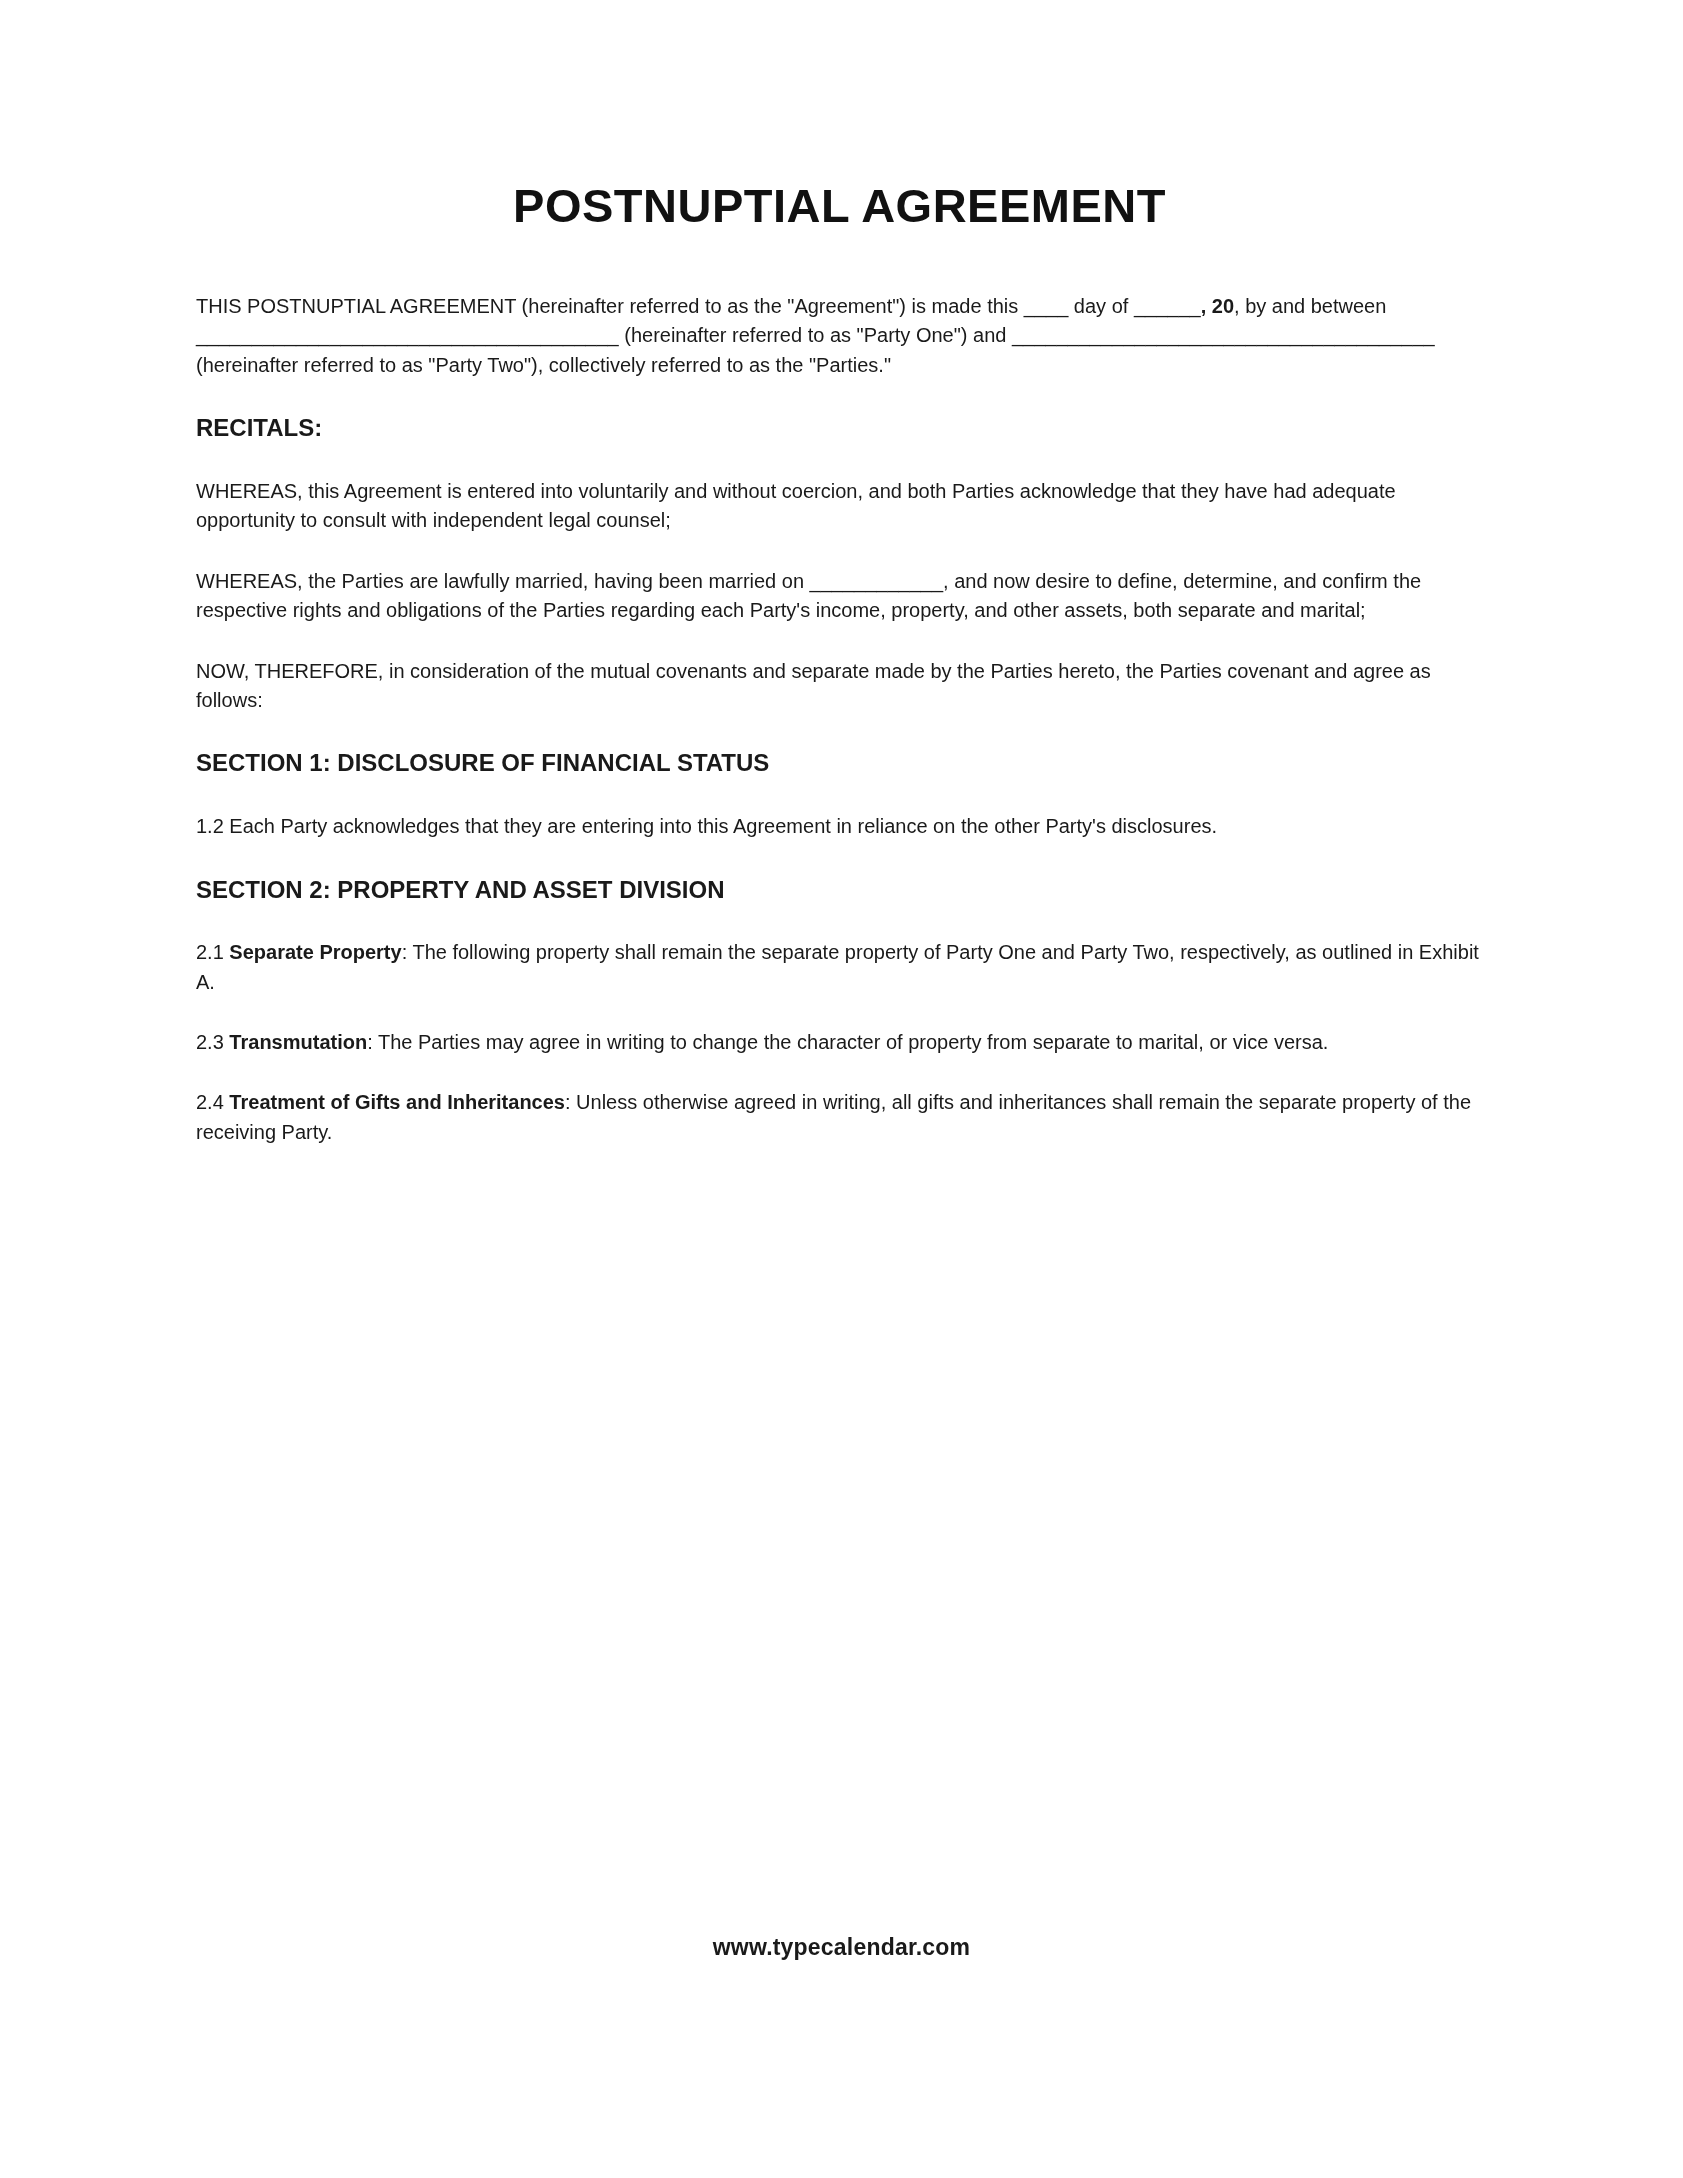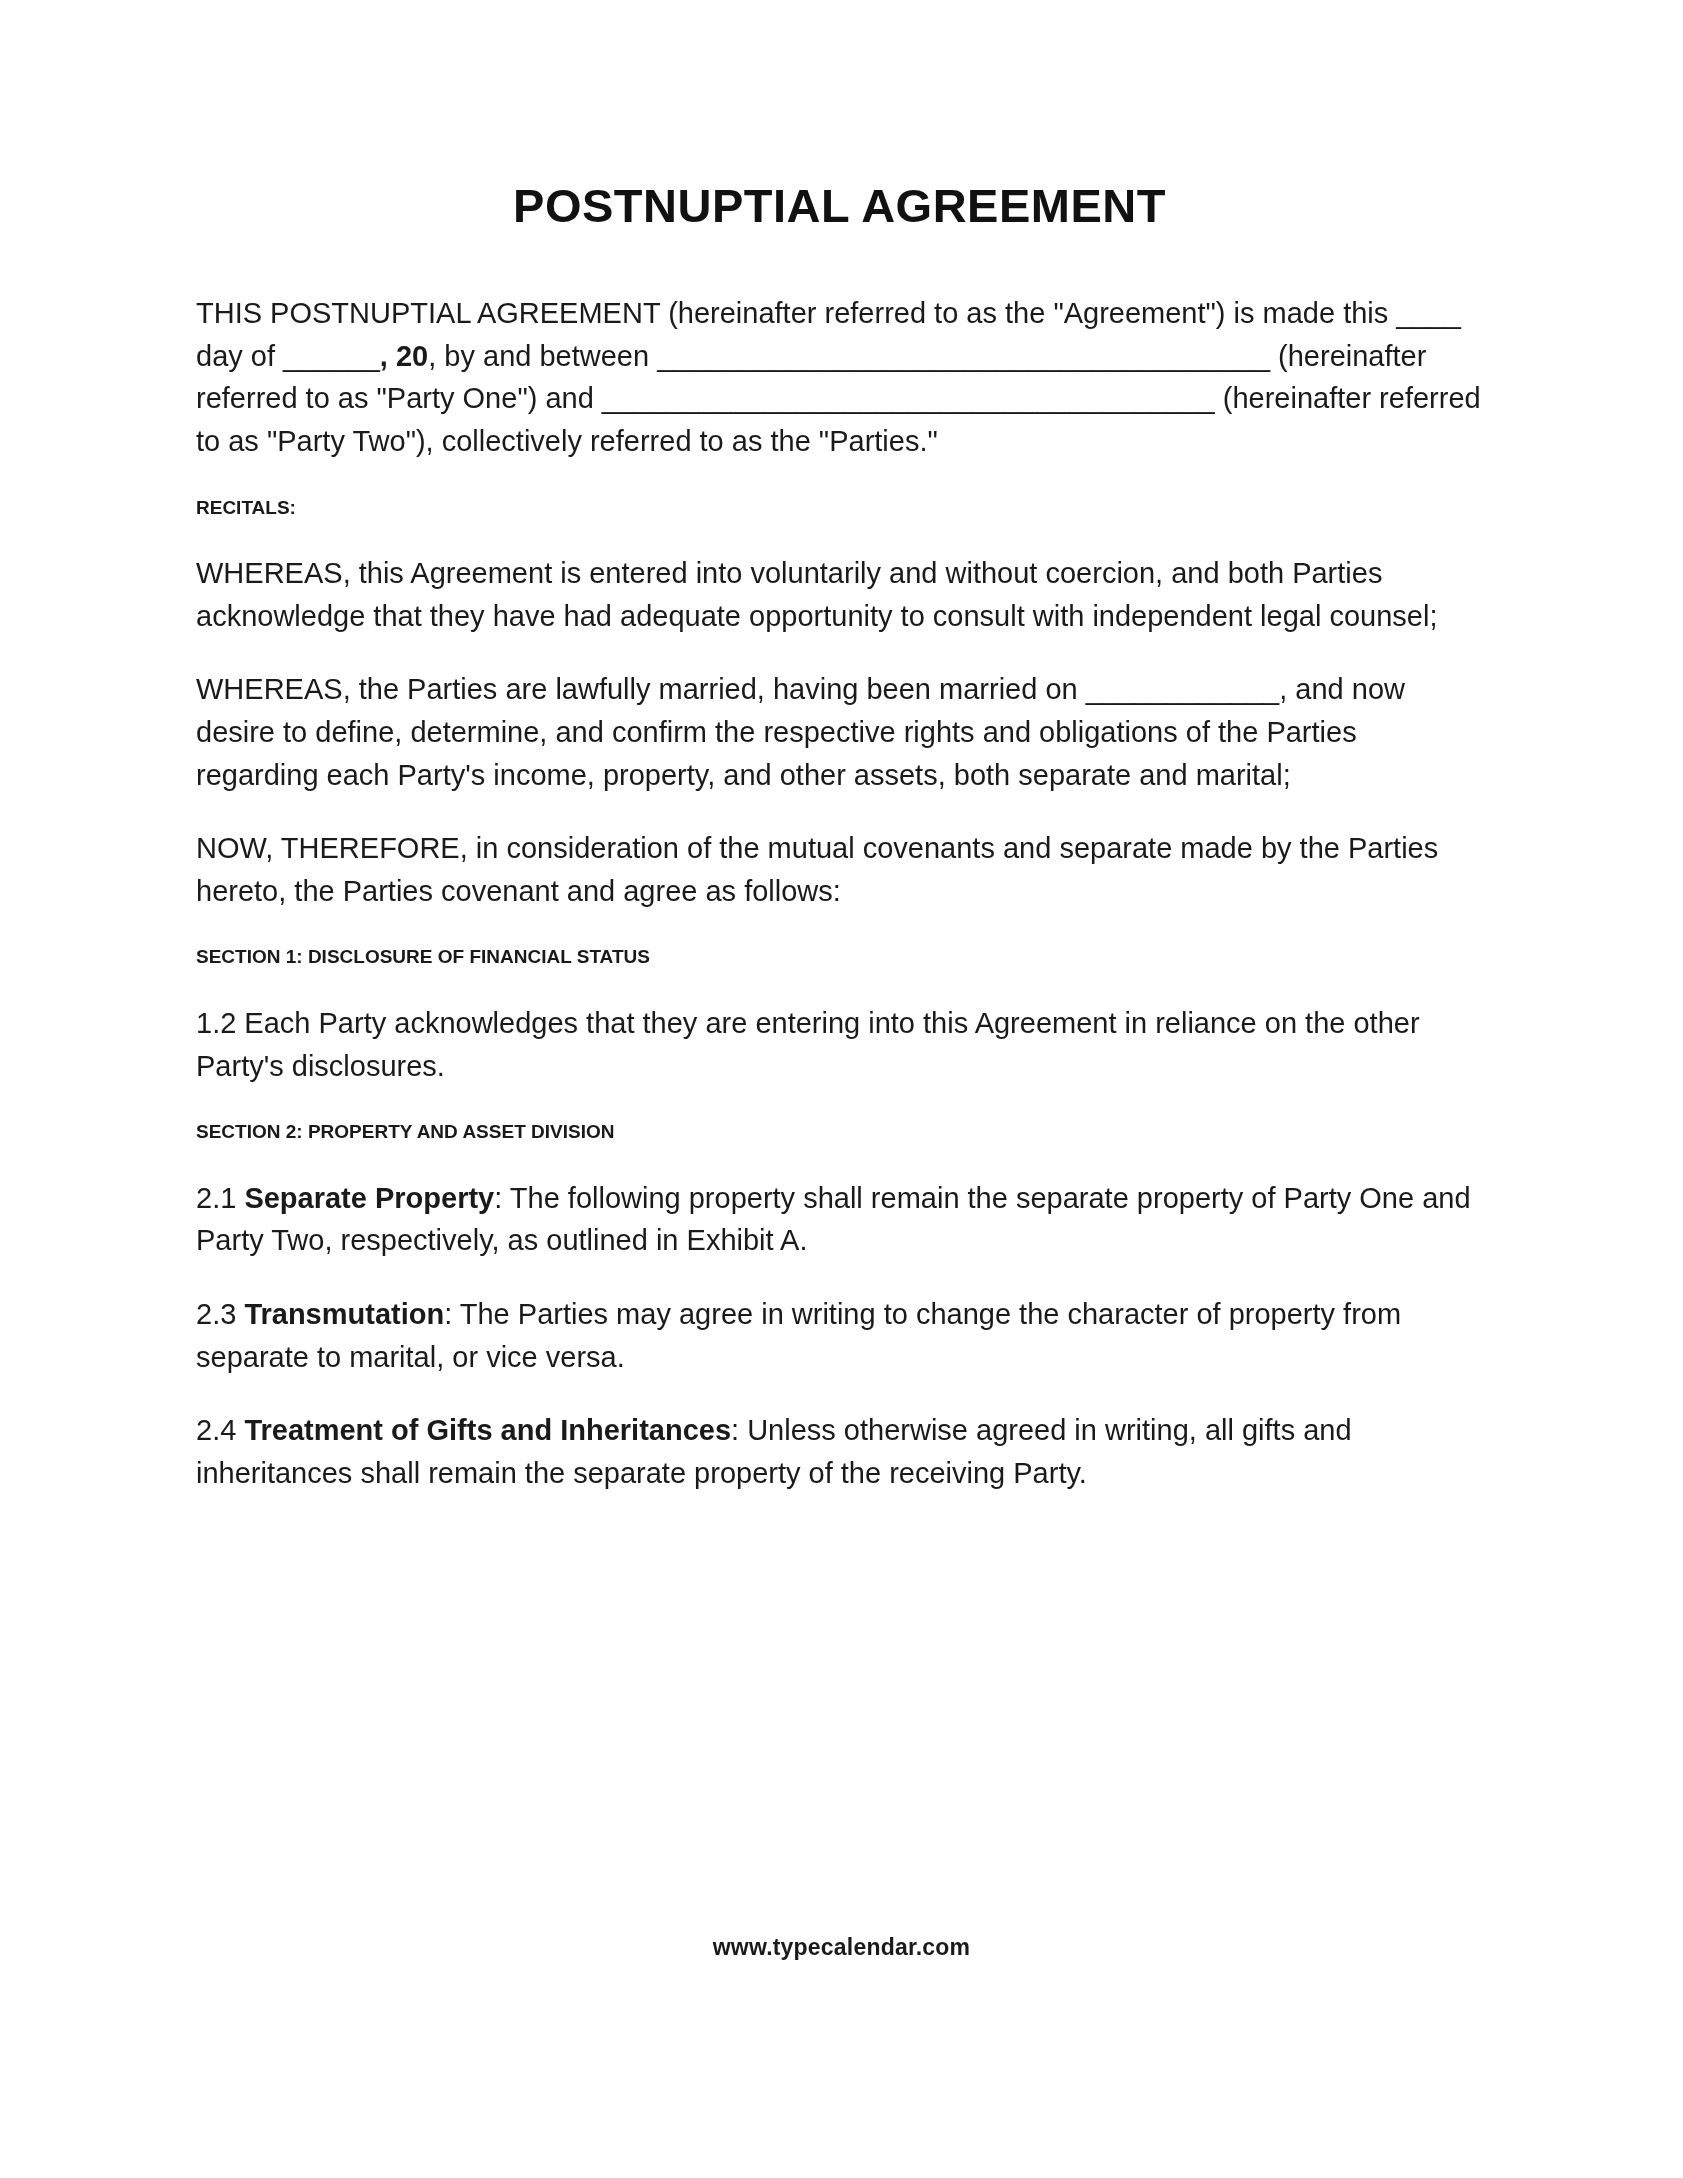--- a/index.html
+++ b/index.html
@@ -31,27 +31,27 @@
   }
   .doc-title {
     text-align: center;
     font-size: 47px;
     font-weight: bold;
     letter-spacing: 0.5px;
     margin: 0 0 59px 0;
     color: #111;
   }
   p {
-    font-size: 29px;
+    font-size: 20px;
     line-height: 1.47;
     margin: 0 0 31px 0;
     color: #1a1a1a;
   }
   .heading {
-    font-size: 19px;
+    font-size: 24px;
     font-weight: bold;
     margin: 0 0 31px 0;
     line-height: 1.45;
   }
   b, strong { font-weight: bold; }
   .footer {
     position: absolute;
     left: 0;
     right: 0;
     top: 1934px;

